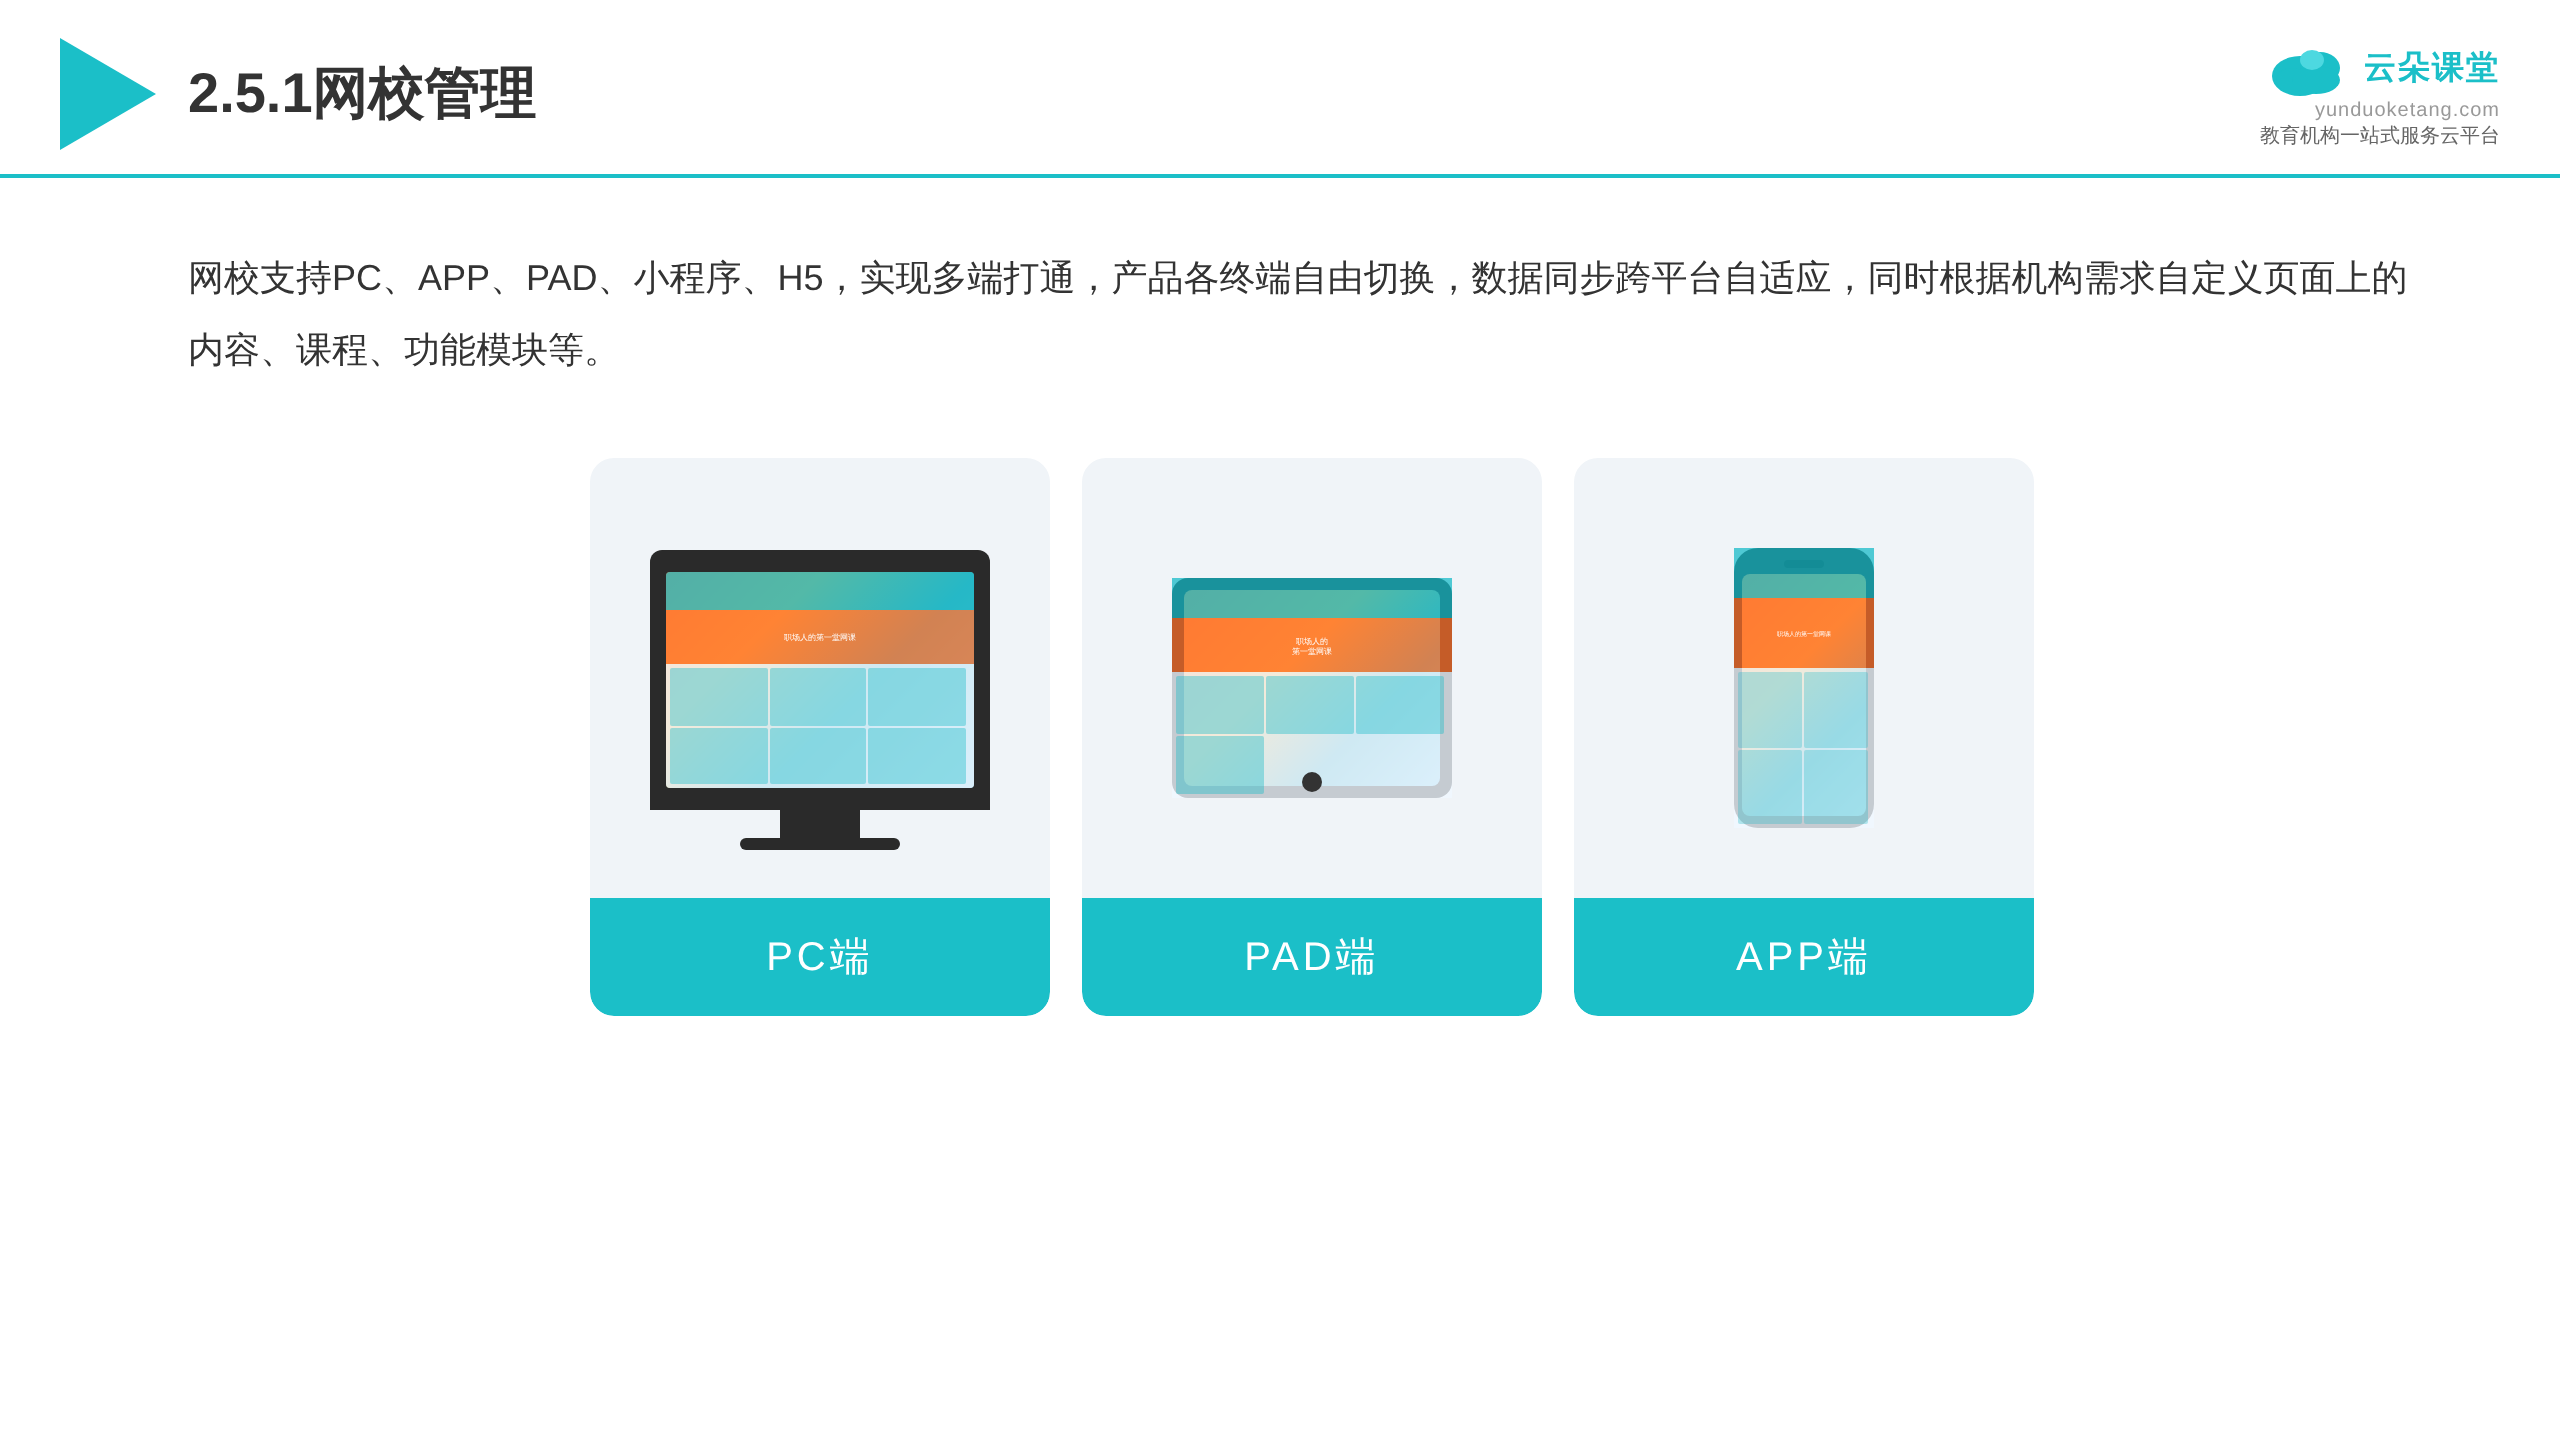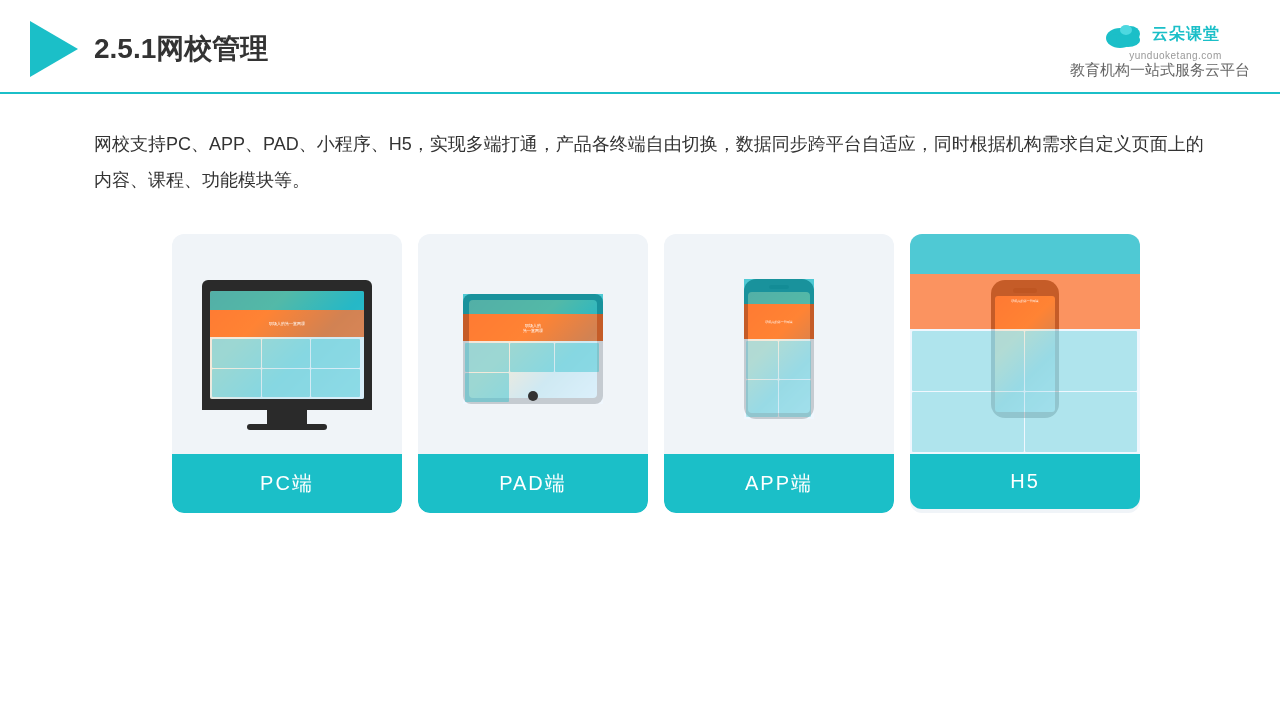--- a/index.html
+++ b/index.html
@@ -33,21 +33,21 @@
       border-color: transparent transparent transparent #1BBFC8;
     }
     .page-title {
       font-size: 28px;
       font-weight: bold;
       color: #333;
     }
     .header-logo {
       display: flex;
       flex-direction: column;
-      align-items: center;
+      align-items: flex-end;
     }
     .logo-cloud {
       display: flex;
       align-items: center;
       gap: 4px;
     }
     .cloud-icon {
       width: 48px;
       height: 32px;
     }
@@ -57,21 +57,21 @@
       color: #1BBFC8;
       letter-spacing: 1px;
     }
     .logo-url {
       font-size: 10px;
       color: #999;
       letter-spacing: 0.5px;
       margin-left: 31px;
     }
     .logo-slogan {
-      font-size: 15px;
+      font-size: 10px;
       color: #666;
       text-align: center;
       white-space: nowrap;
     }
 
     
     .description {
       padding: 32px 60px 16px 94px;
       font-size: 18px;
       color: #333;
@@ -418,36 +418,14 @@
               <div class="mock-grid-item-sm"></div>
             </div>
           </div>
         </div>
       </div>
     </div>
     <div class="card-label">APP端</div>
   </div>
 
 
-  <div class="card">
-    <div class="card-image-area">
-      <div class="phone-h5">
-        <div class="phone-h5-notch"></div>
-        <div class="phone-h5-screen">
-          <div class="mock-detail">
-            <div class="mock-top-bar"></div>
-            <div class="mock-banner">
-                <span class="mock-banner-text" style="font-size:3px;">职场人的第一堂网课</span>
-              </div>
-            <div class="mock-grid">
-              <div class="mock-grid-item-sm"></div>
-              <div class="mock-grid-item-sm"></div>
-              <div class="mock-grid-item-sm"></div>
-              <div class="mock-grid-item-sm"></div>
-            </div>
-          </div>
-        </div>
-      </div>
-    </div>
-    <div class="card-label">H5</div>
-  </div>
 
 </div>
 
 </body></html>

